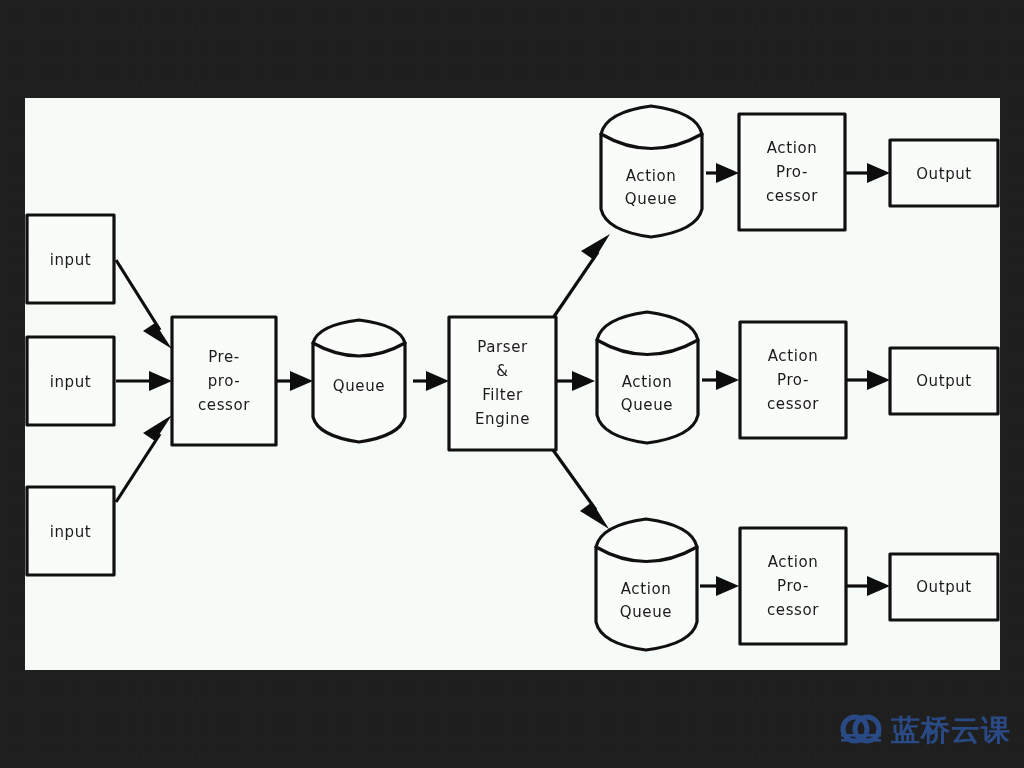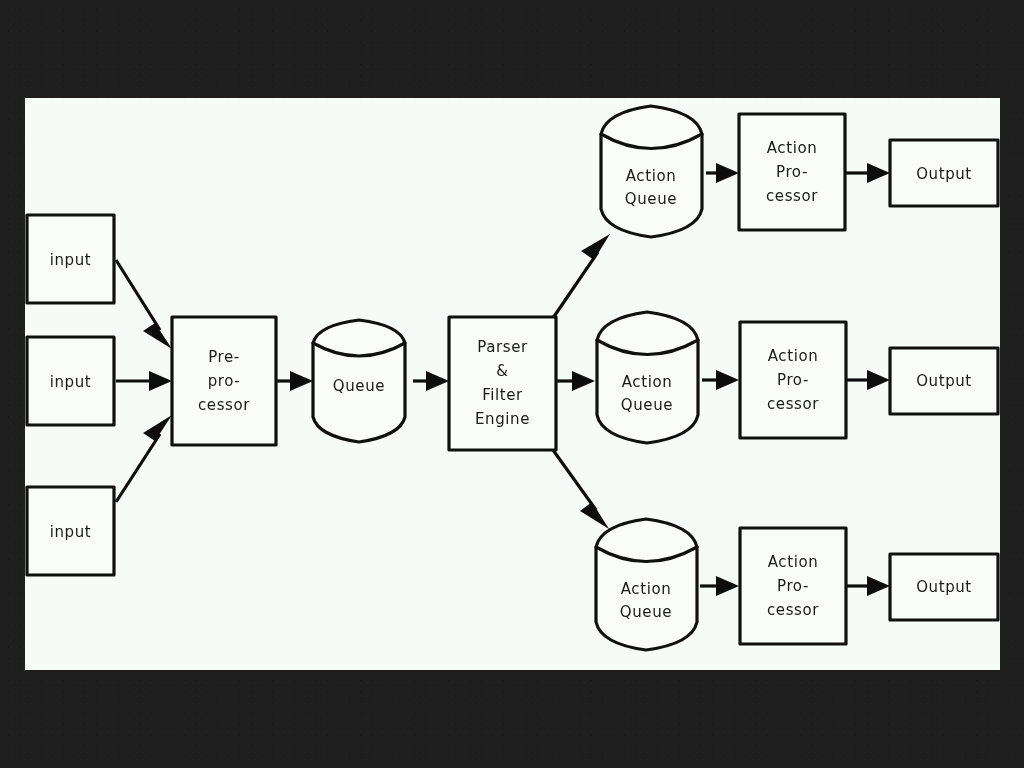--- a/index.html
+++ b/index.html
@@ -284,14 +284,23 @@
       <text class="node-text" x="944" y="381">Output</text>
     </g>
 
     <g>
       <rect class="shape" x="890" y="554" width="108" height="66"></rect>
       <text class="node-text" x="944" y="587">Output</text>
     </g>
 
   </svg>
 
+  <div id="watermark">
+    <svg width="42" height="32" viewBox="0 0 42 32">
+      <circle cx="15" cy="15" r="12" fill="none" stroke="#2a4a85" stroke-width="5"></circle>
+      <circle cx="27" cy="15" r="12" fill="none" stroke="#2a4a85" stroke-width="5"></circle>
+      <rect x="1" y="20" width="40" height="2.6" fill="#2a4a85"></rect>
+      <rect x="1" y="25" width="40" height="2.6" fill="#2a4a85"></rect>
+    </svg>
+    <span class="wm-text">蓝桥云课</span>
+  </div>
 
 </div>
 
 </body></html>

